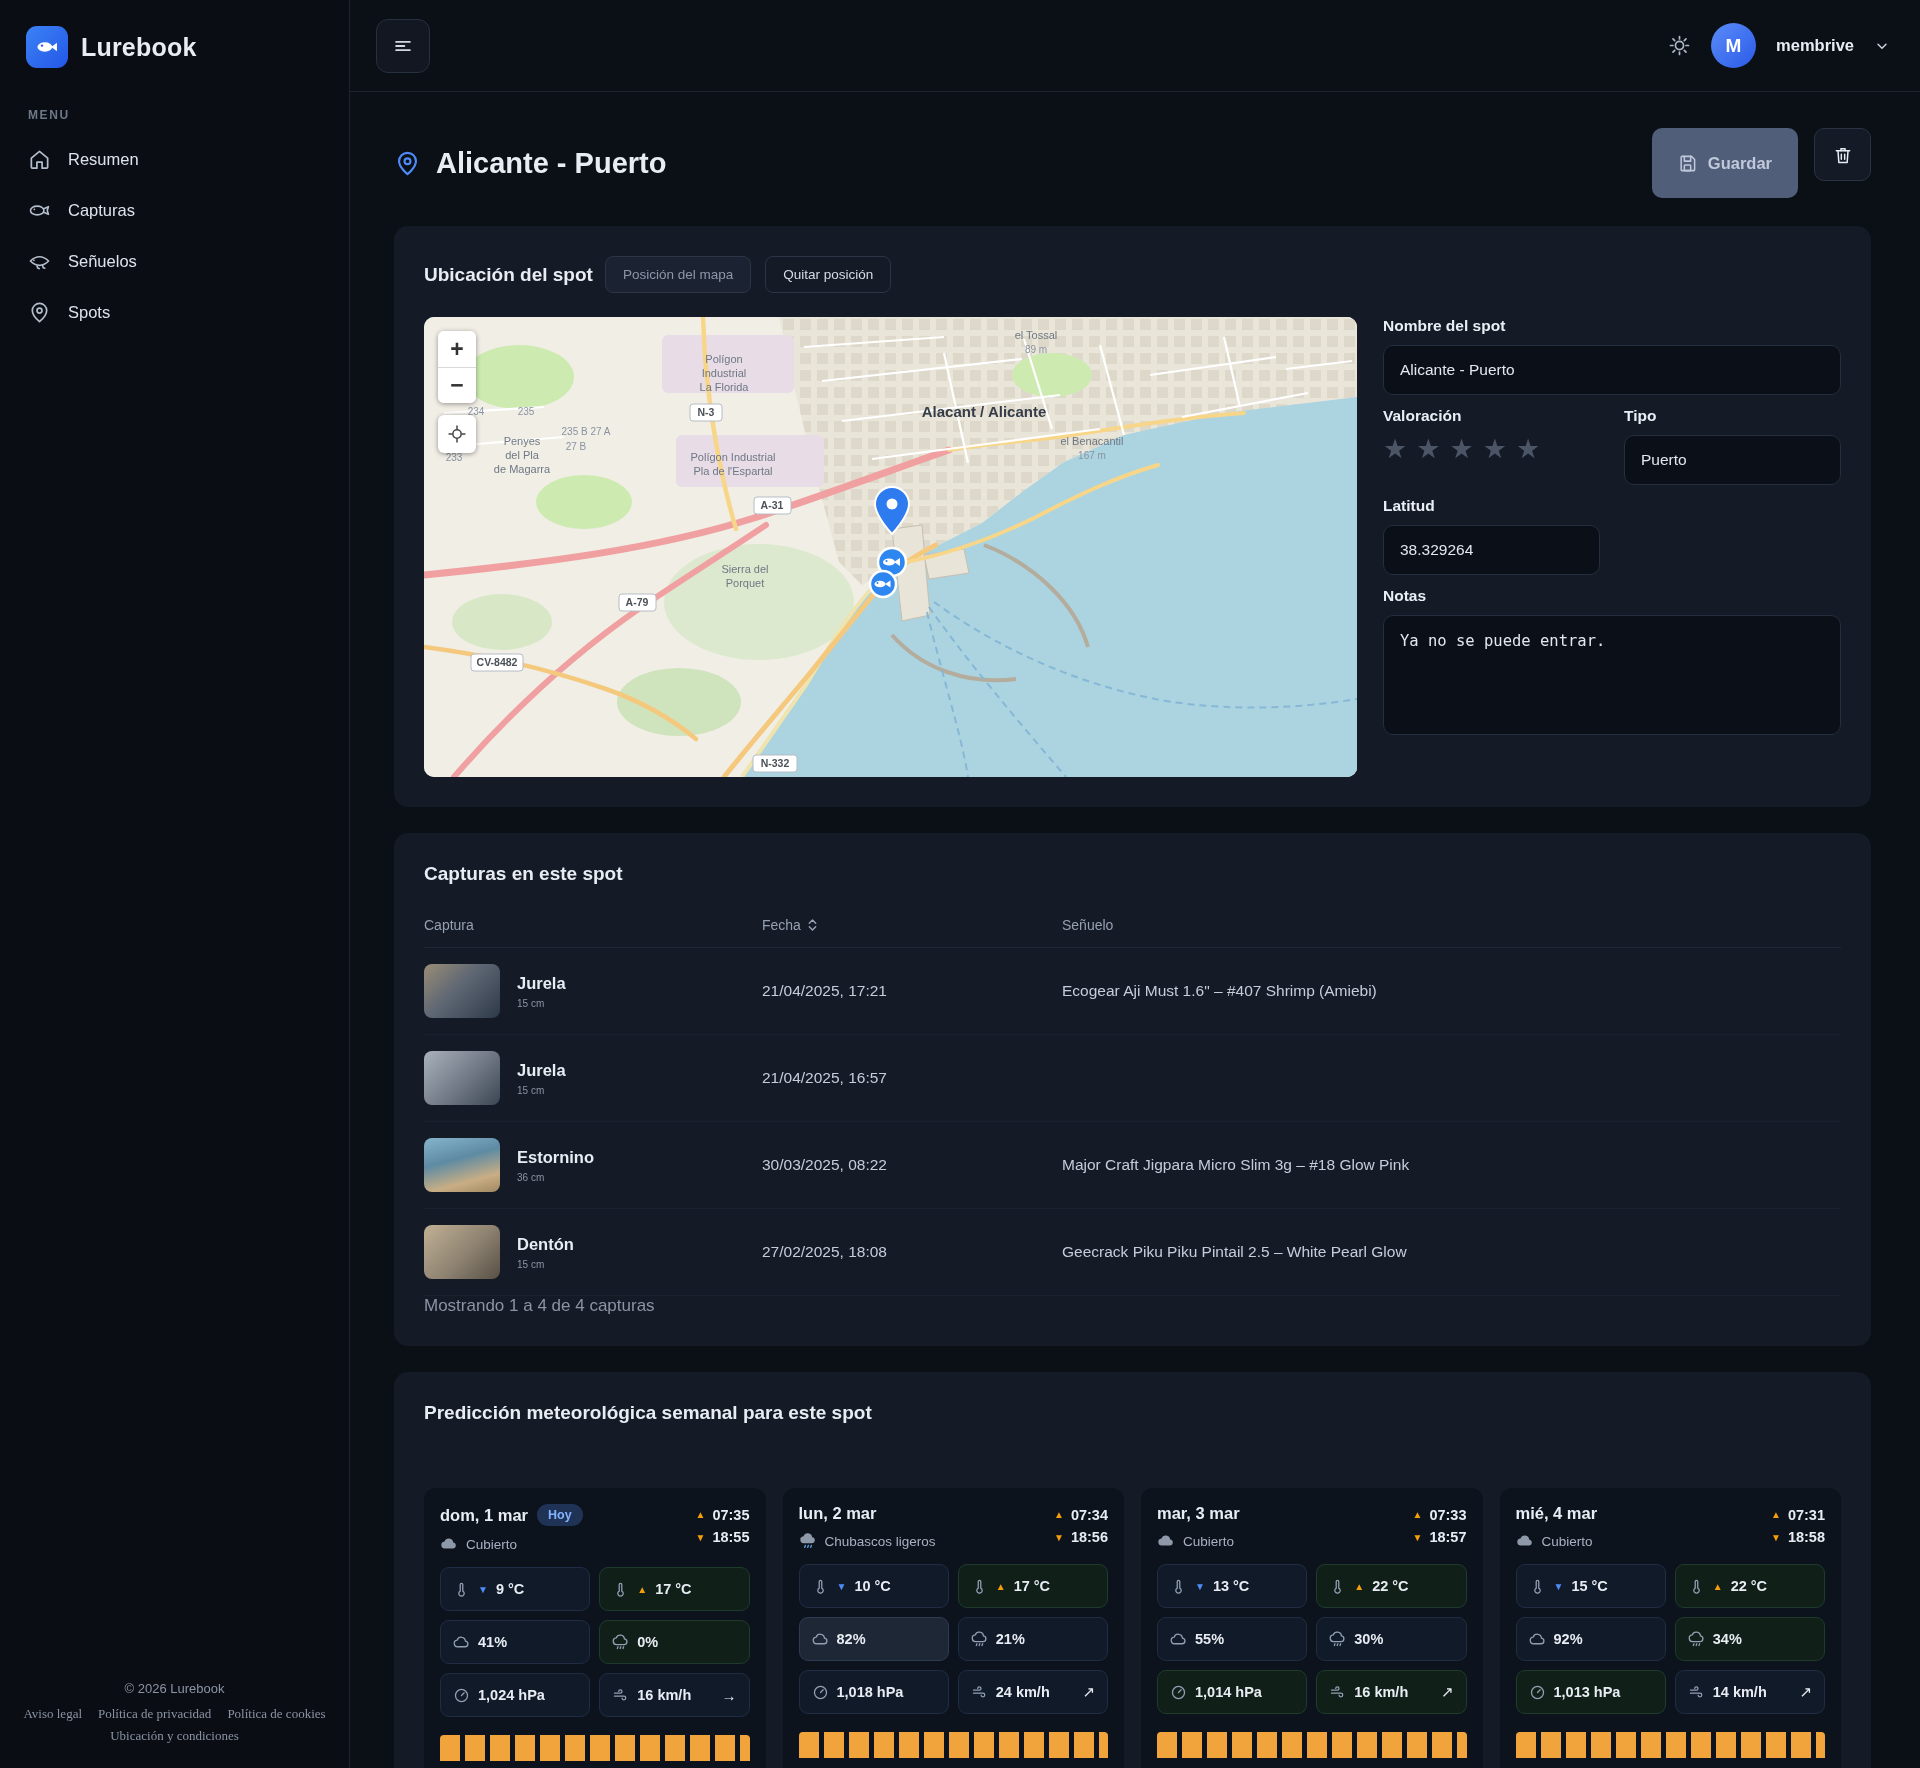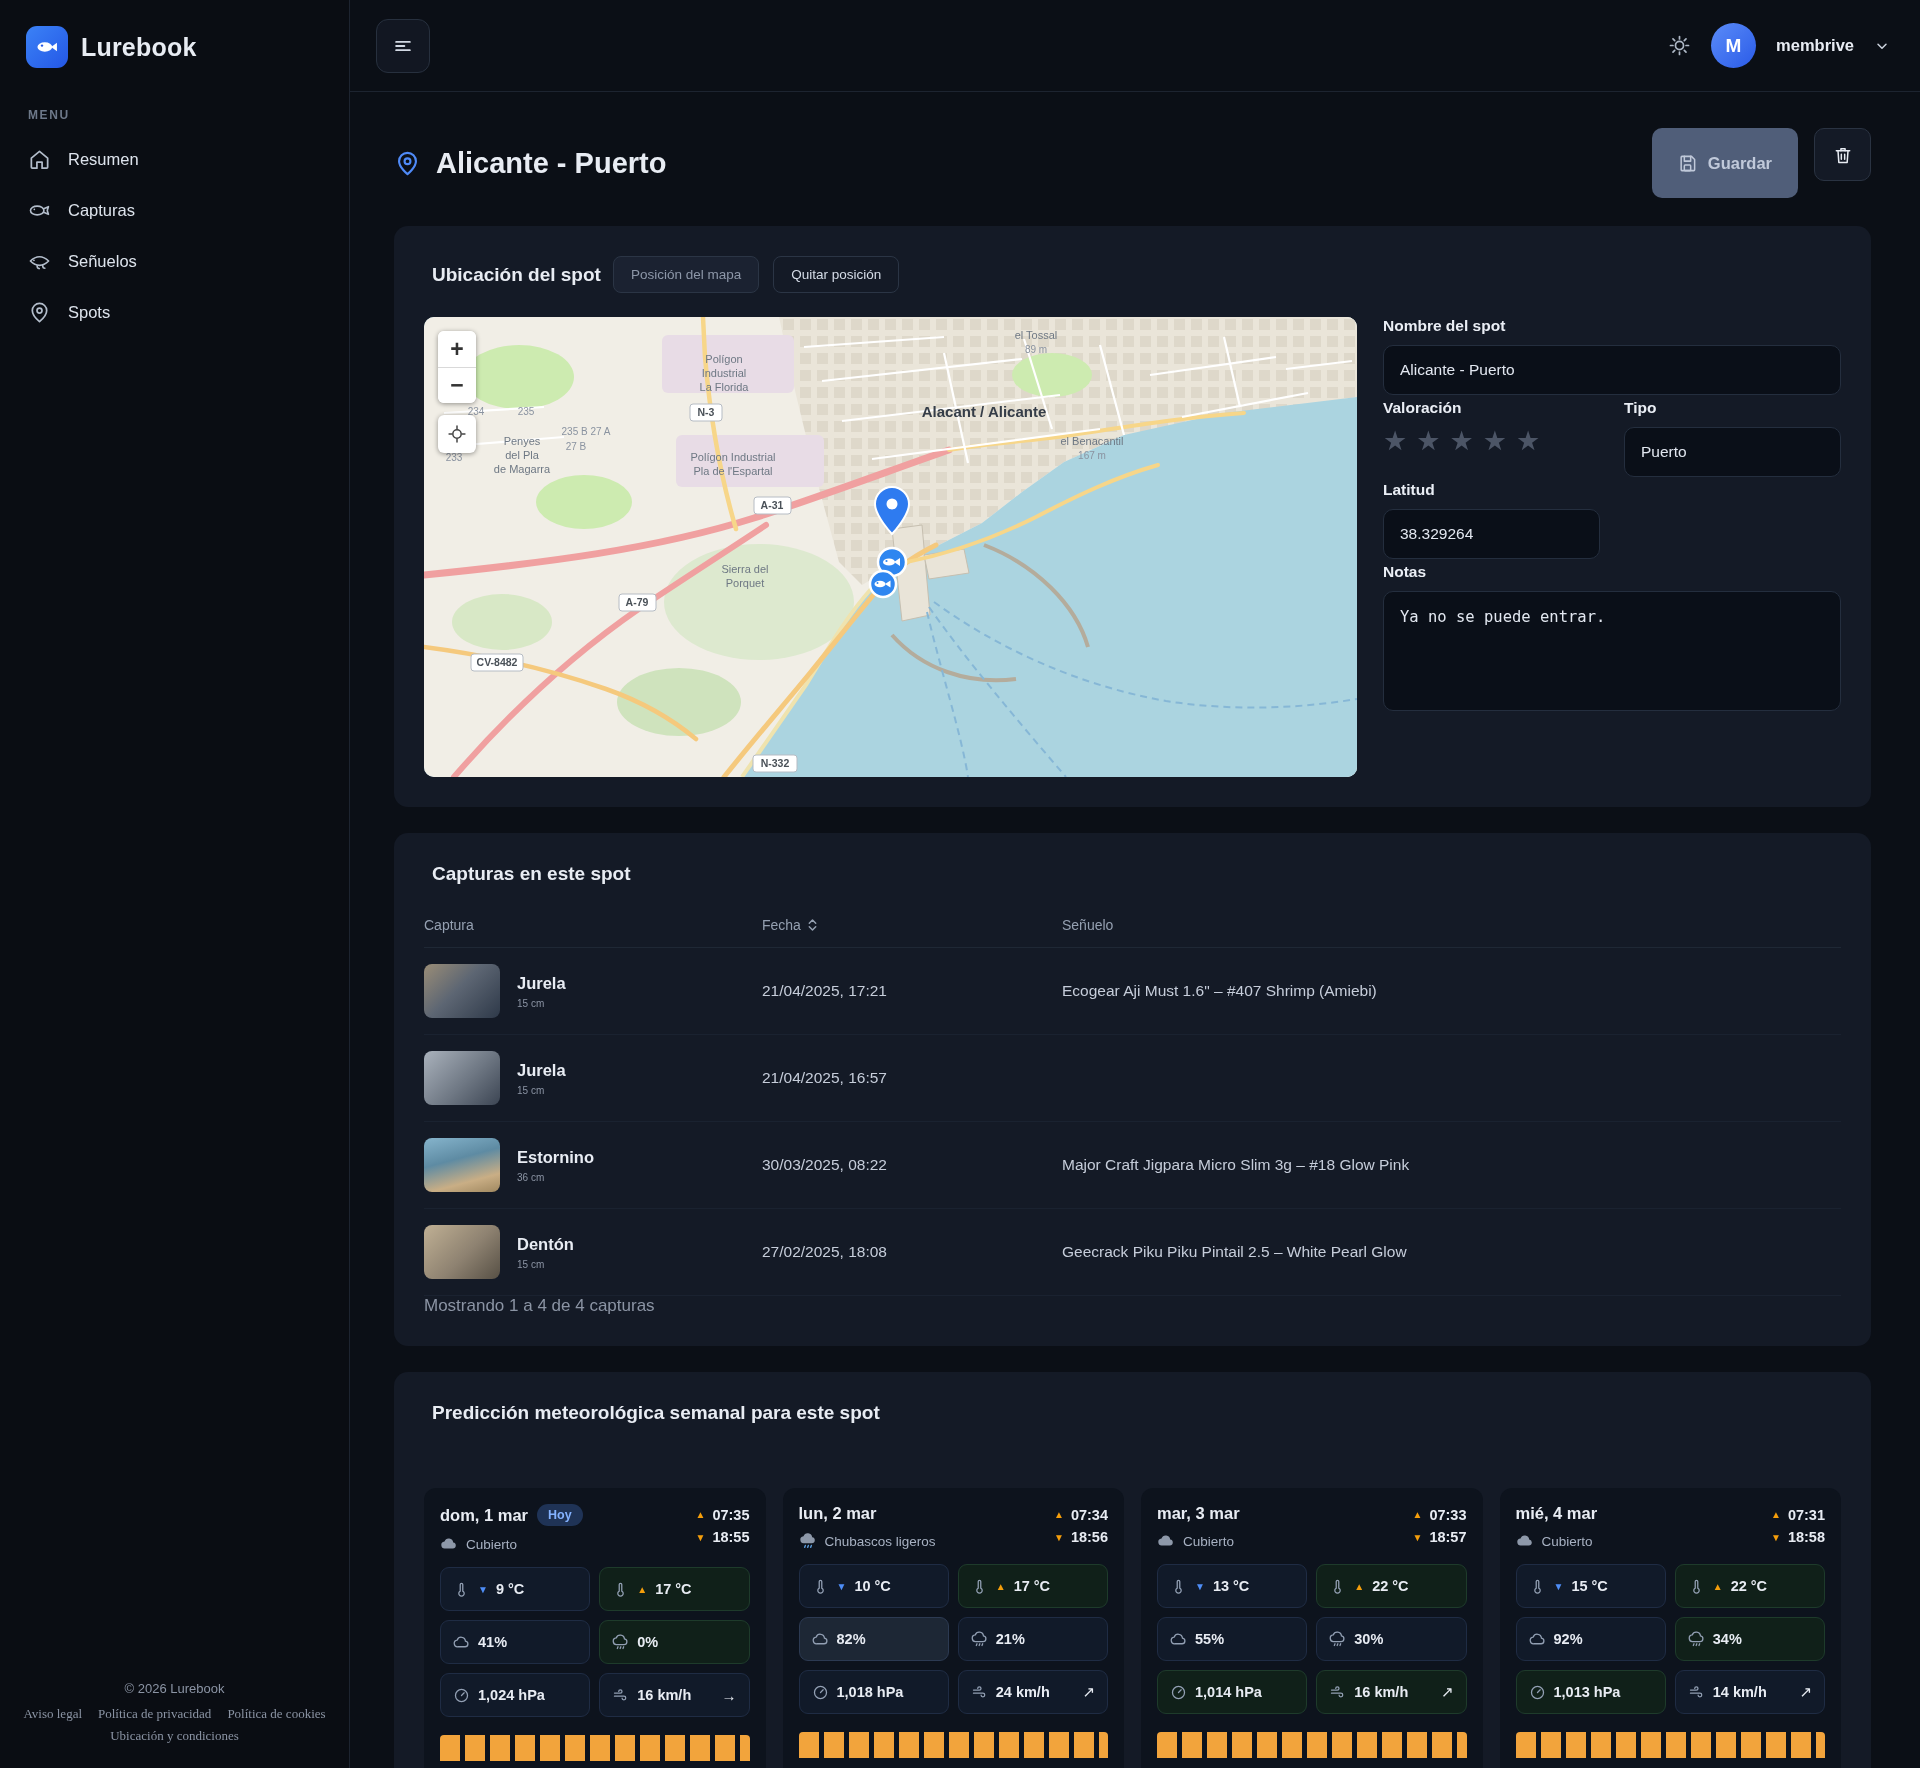--- a/index.html
+++ b/index.html
@@ -54,21 +54,21 @@
   .header-actions { margin-left:auto; display:flex; gap:16px; }
   .btn-save { display:inline-flex; align-items:center; gap:11px; height:70px; padding:0 26px;
     border:none; border-radius:10px; background:#505e79; color:#c0c9da;
     font-size:16.5px; font-weight:600; cursor:pointer; }
   .btn-trash { width:57px; height:53px; border-radius:10px; border:1px solid #2a3342;
     background:#141a26; color:#e8ecf3; display:grid; place-items:center; cursor:pointer; }
 
   .card { background:#141a26; border-radius:14px; padding:30px; margin-top:26px; }
   .card:first-of-type { margin-top:28px; }
   .card-head { display:flex; align-items:center; }
-  .card-title { font-size:19px; font-weight:700;margin-left:8px; }
+  .card-title { font-size:19px; font-weight:700; }
   .pill { font-size:13.5px; padding:10px 17px; border-radius:8px; cursor:pointer; }
   .pill-muted { margin-left:12px; background:#1b2231; border:1px solid #2b3545; color:#8d97a8; }
   .pill-line { margin-left:14px; background:transparent; border:1px solid #2b3545; color:#d5dce7; }
 
   
   .location-body { display:flex; gap:26px; margin-top:24px; }
   .map-wrap { width:933px; flex:0 0 933px; height:460px; border-radius:10px; overflow:hidden;
     position:relative; background:#abd4e0; }
   .map-svg { display:block; width:100%; height:100%; }
   .ferry { stroke:#86b7d6; stroke-width:2; stroke-dasharray:7 5; fill:none; }
@@ -78,21 +78,21 @@
   .mt-ref { fill:#4a5158; font-size:10.5px; font-weight:700; text-anchor:middle; }
   .streets { stroke:#ffffff; stroke-width:2.2; fill:none; }
   .map-ui { position:absolute; top:14px; left:14px; display:flex; flex-direction:column; align-items:flex-start; }
   .zoom-box { background:#fff; border-radius:6px; box-shadow:0 1px 5px rgba(0,0,0,.4); overflow:hidden; }
   .zoom-btn { display:block; width:38px; height:36px; background:#fff; border:none;
     font-size:23px; font-weight:700; color:#333; line-height:1; cursor:pointer; }
   .zb2 { border-top:1px solid #d9d9d9; }
   .locate-btn { margin-top:12px; width:38px; height:38px; background:#fff; border:none; border-radius:6px;
     box-shadow:0 1px 5px rgba(0,0,0,.4); display:grid; place-items:center; color:#444; cursor:pointer; }
 
-  .spot-form { flex:1; display:flex; flex-direction:column; gap:4px; }
+  .spot-form { flex:1; display:flex; flex-direction:column; gap:12px; }
   .field label { display:block; margin-bottom:10px; font-size:15.5px; font-weight:600; color:#eaeef5; }
   .input { width:100%; background:#0a0f18; border:1px solid #242e3e; border-radius:10px;
     padding:15px 16px; font-size:15.5px; color:#e2e7f0; outline:none; }
   textarea.input { height:120px; resize:none; line-height:1.4; }
   .row-2 { display:grid; grid-template-columns:1fr 1fr; gap:24px; }
   .stars { display:flex; gap:9px; color:#4c5566; font-size:27px; line-height:1.1; margin-top:8px; }
   .stars span { cursor:pointer; }
 
   
   .tbl-head { display:grid; grid-template-columns:338px 300px 1fr; margin-top:22px;

